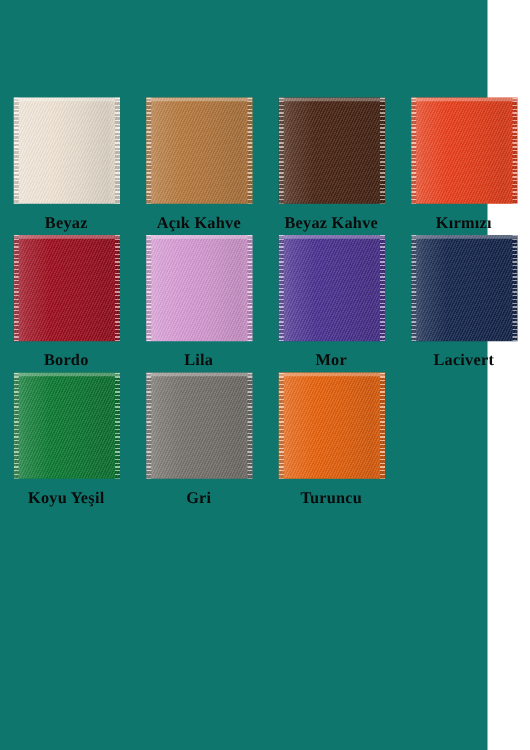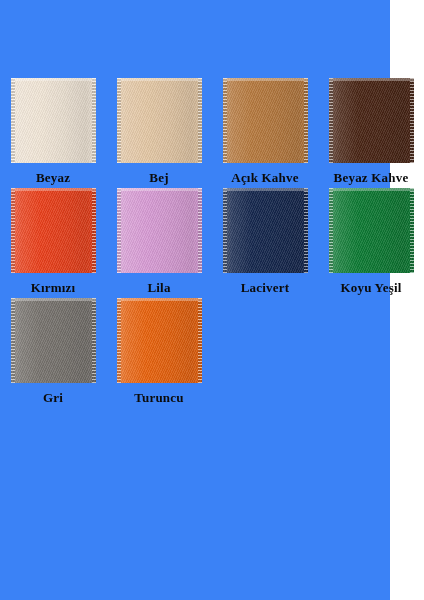--- a/index.html
+++ b/index.html
@@ -10,21 +10,21 @@
     width: 424px;
     height: 600px;
     background: #ffffff;
     font-family: "Liberation Serif", "DejaVu Serif", serif;
     overflow: hidden;
   }
   #swatch-chart {
     width: 390px;
     height: 600px;
     position: relative;
-    background: #3b82f6;
+    background: #0f766e;
     box-sizing: border-box;
     padding-top: 78px;
   }
   .swatch-grid {
     display: grid;
     grid-template-columns: repeat(4, 106px);
     grid-auto-rows: 110px;
     width: 424px;
   }
   .swatch-cell {
@@ -109,30 +109,20 @@
         <div class="swatch-chip" style="background-color: rgb(239, 228, 213);">
           <span class="sheen"></span>
           <span class="weave"></span>
           <span class="edge-left"></span>
           <span class="edge-right"></span>
           <span class="edge-top"></span>
         </div>
         <div class="swatch-label">Beyaz</div>
       </div>
       <div class="swatch-cell">
-        <div class="swatch-chip" style="background-color: rgb(226, 198, 164);">
-          <span class="sheen"></span>
-          <span class="weave"></span>
-          <span class="edge-left"></span>
-          <span class="edge-right"></span>
-          <span class="edge-top"></span>
-        </div>
-        <div class="swatch-label">Bej</div>
-      </div>
-      <div class="swatch-cell">
         <div class="swatch-chip" style="background-color: rgb(181, 121, 63);">
           <span class="sheen"></span>
           <span class="weave"></span>
           <span class="edge-left"></span>
           <span class="edge-right"></span>
           <span class="edge-top"></span>
         </div>
         <div class="swatch-label">Açık Kahve</div>
       </div>
       <div class="swatch-cell">
@@ -149,28 +139,48 @@
         <div class="swatch-chip" style="background-color: rgb(232, 64, 28);">
           <span class="sheen"></span>
           <span class="weave"></span>
           <span class="edge-left"></span>
           <span class="edge-right"></span>
           <span class="edge-top"></span>
         </div>
         <div class="swatch-label">Kırmızı</div>
       </div>
       <div class="swatch-cell">
+        <div class="swatch-chip" style="background-color: rgb(158, 16, 32);">
+          <span class="sheen"></span>
+          <span class="weave"></span>
+          <span class="edge-left"></span>
+          <span class="edge-right"></span>
+          <span class="edge-top"></span>
+        </div>
+        <div class="swatch-label">Bordo</div>
+      </div>
+      <div class="swatch-cell">
         <div class="swatch-chip" style="background-color: rgb(214, 155, 211);">
           <span class="sheen"></span>
           <span class="weave"></span>
           <span class="edge-left"></span>
           <span class="edge-right"></span>
           <span class="edge-top"></span>
         </div>
         <div class="swatch-label">Lila</div>
+      </div>
+      <div class="swatch-cell">
+        <div class="swatch-chip" style="background-color: rgb(75, 51, 145);">
+          <span class="sheen"></span>
+          <span class="weave"></span>
+          <span class="edge-left"></span>
+          <span class="edge-right"></span>
+          <span class="edge-top"></span>
+        </div>
+        <div class="swatch-label">Mor</div>
       </div>
       <div class="swatch-cell">
         <div class="swatch-chip" style="background-color: rgb(22, 40, 78);">
           <span class="sheen"></span>
           <span class="weave"></span>
           <span class="edge-left"></span>
           <span class="edge-right"></span>
           <span class="edge-top"></span>
         </div>
         <div class="swatch-label">Lacivert</div>

